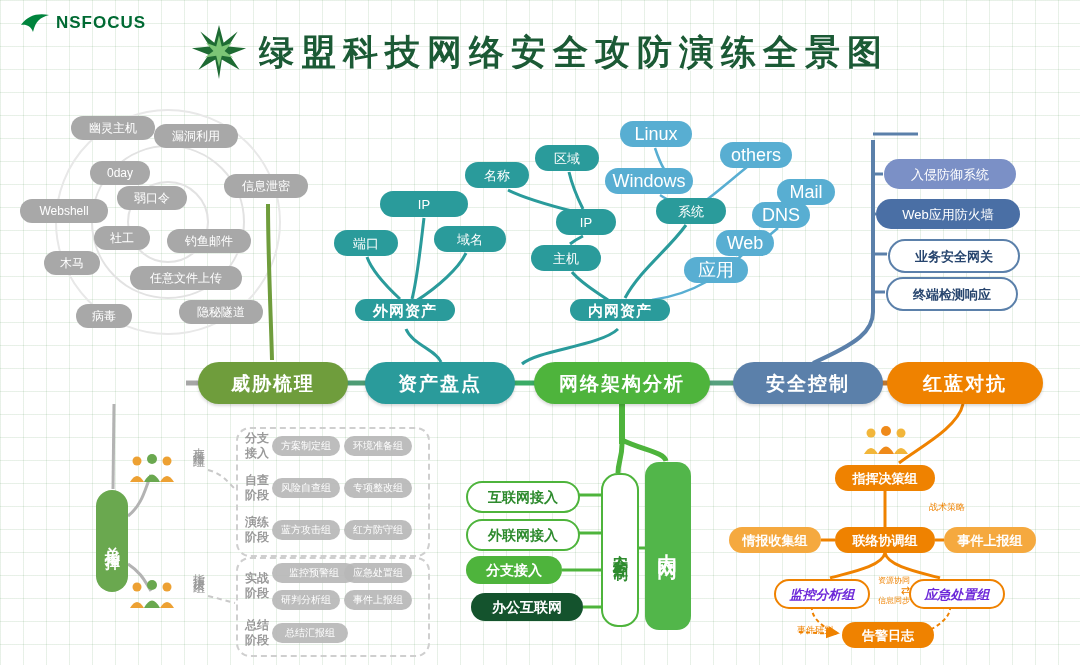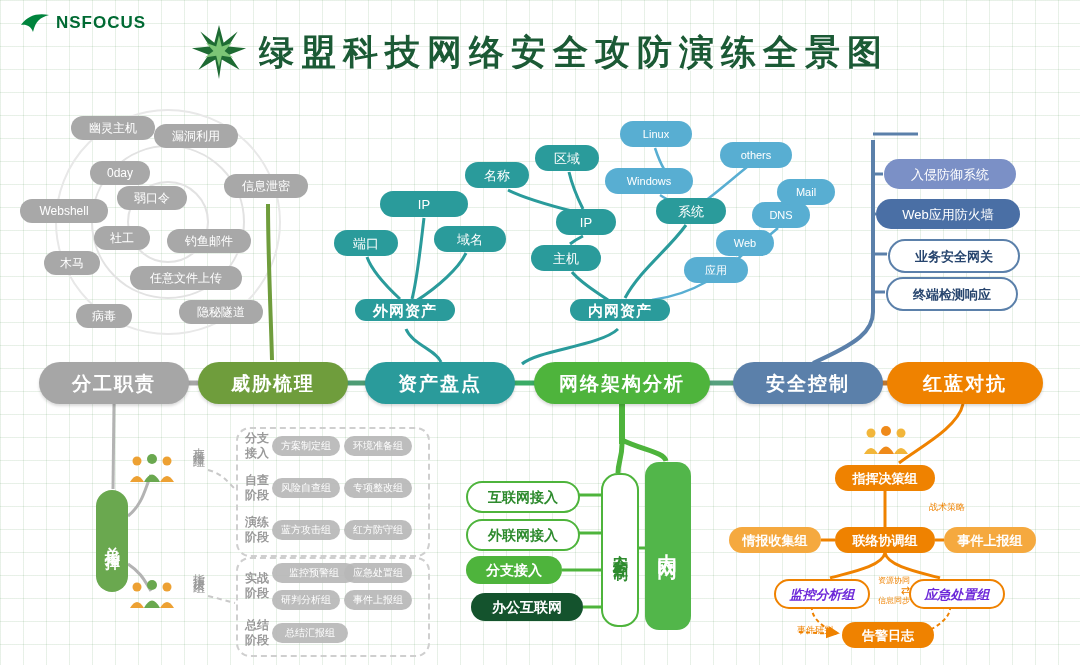--- a/index.html
+++ b/index.html
@@ -12,21 +12,21 @@
     background-size:23px 23px;
     font-family:"Liberation Sans","DejaVu Sans",sans-serif;
   }
   .lines{position:absolute;inset:0;z-index:1;pointer-events:none;}
   
   .b{position:absolute;display:flex;align-items:center;justify-content:center;
      border-radius:999px;color:#fff;white-space:nowrap;z-index:2;line-height:1;}
   .threat{height:24px;background:#a8a8a8;font-size:12px;}
   .chain{height:42px;font-size:19px;font-weight:700;letter-spacing:2px;box-shadow:0 2px 3px rgba(0,0,0,.15);}
   .teal-b{height:26px;background:#2a9b9b;font-size:13px;}
-  .blue-b{height:26px;background:#58aed2;font-size:11px;}
+  .blue-b{height:26px;background:#58aed2;font-size:18px;}
   .parent{height:22px;background:#2a9b9b;font-size:15px;font-weight:700;letter-spacing:1px;text-align:right;}
   .slate-b{height:30px;font-size:13px;}
   .outline-slate{background:#fff;border:2px solid #5b80aa;color:#27456e;font-weight:700;}
   .acc-o{height:28px;background:#fff;border:2px solid #4eb43c;color:#2e8b2e;font-size:14px;font-weight:700;}
   .acc-s{height:28px;background:#4eb43c;font-size:14px;font-weight:700;}
   .acc-d{height:28px;background:#14532d;font-size:14px;font-weight:700;}
   .rb{height:26px;background:#ef8200;font-size:13px;font-weight:700;}
   .rb-light{background:#f5a93f;}
   .rb-o{background:#fff;border:2px solid #ef8200;color:#6d28d9;font-style:italic;}
   .team{height:20px;background:#b8b8b8;font-size:10px;filter:blur(.6px);opacity:.92;}
@@ -150,21 +150,20 @@
   <div class="b threat" style="left:224px;top:174px;width:84px">信息泄密</div>
   <div class="b threat" style="left:20px;top:199px;width:88px">Webshell</div>
   <div class="b threat" style="left:117px;top:186px;width:70px">弱口令</div>
   <div class="b threat" style="left:94px;top:226px;width:56px">社工</div>
   <div class="b threat" style="left:167px;top:229px;width:84px">钓鱼邮件</div>
   <div class="b threat" style="left:44px;top:251px;width:56px">木马</div>
   <div class="b threat" style="left:130px;top:266px;width:112px">任意文件上传</div>
   <div class="b threat" style="left:76px;top:304px;width:56px">病毒</div>
   <div class="b threat" style="left:179px;top:300px;width:84px">隐秘隧道</div>
 
-  <div class="b chain" style="left:39px;top:362px;width:150px;background:#a6a6a6">分工职责</div>
   <div class="b chain" style="left:198px;top:362px;width:150px;background:#6f9d3c">威胁梳理</div>
   <div class="b chain" style="left:365px;top:362px;width:150px;background:#2a9b9b">资产盘点</div>
   <div class="b chain" style="left:534px;top:362px;width:176px;background:#4eb43c">网络架构分析</div>
   <div class="b chain" style="left:733px;top:362px;width:150px;background:#5b80aa">安全控制</div>
   <div class="b chain" style="left:887px;top:362px;width:156px;background:#ef8200">红蓝对抗</div>
 
   <div class="b teal-b" style="left:334px;top:230px;width:64px">端口</div>
   <div class="b teal-b" style="left:380px;top:191px;width:88px">IP</div>
   <div class="b teal-b" style="left:434px;top:226px;width:72px">域名</div>
   <div class="b teal-b" style="left:531px;top:245px;width:70px">主机</div>

